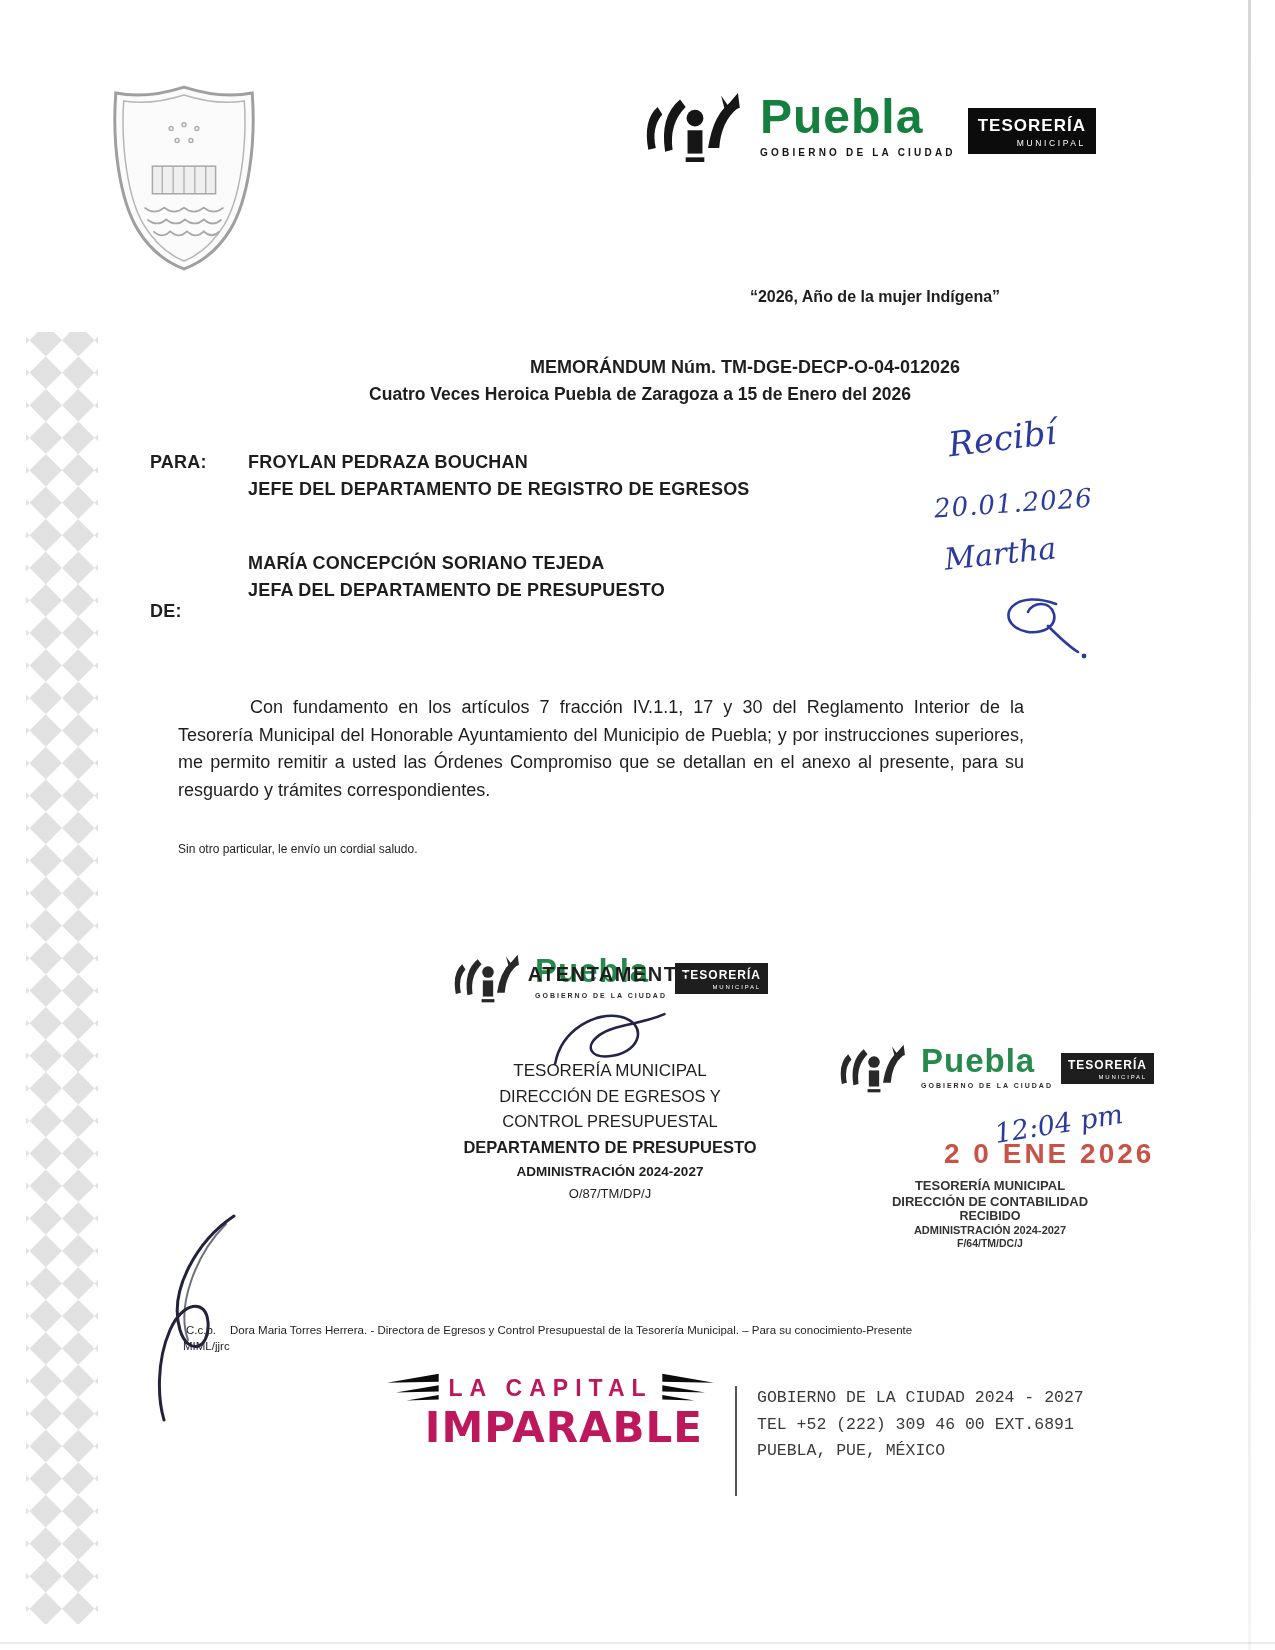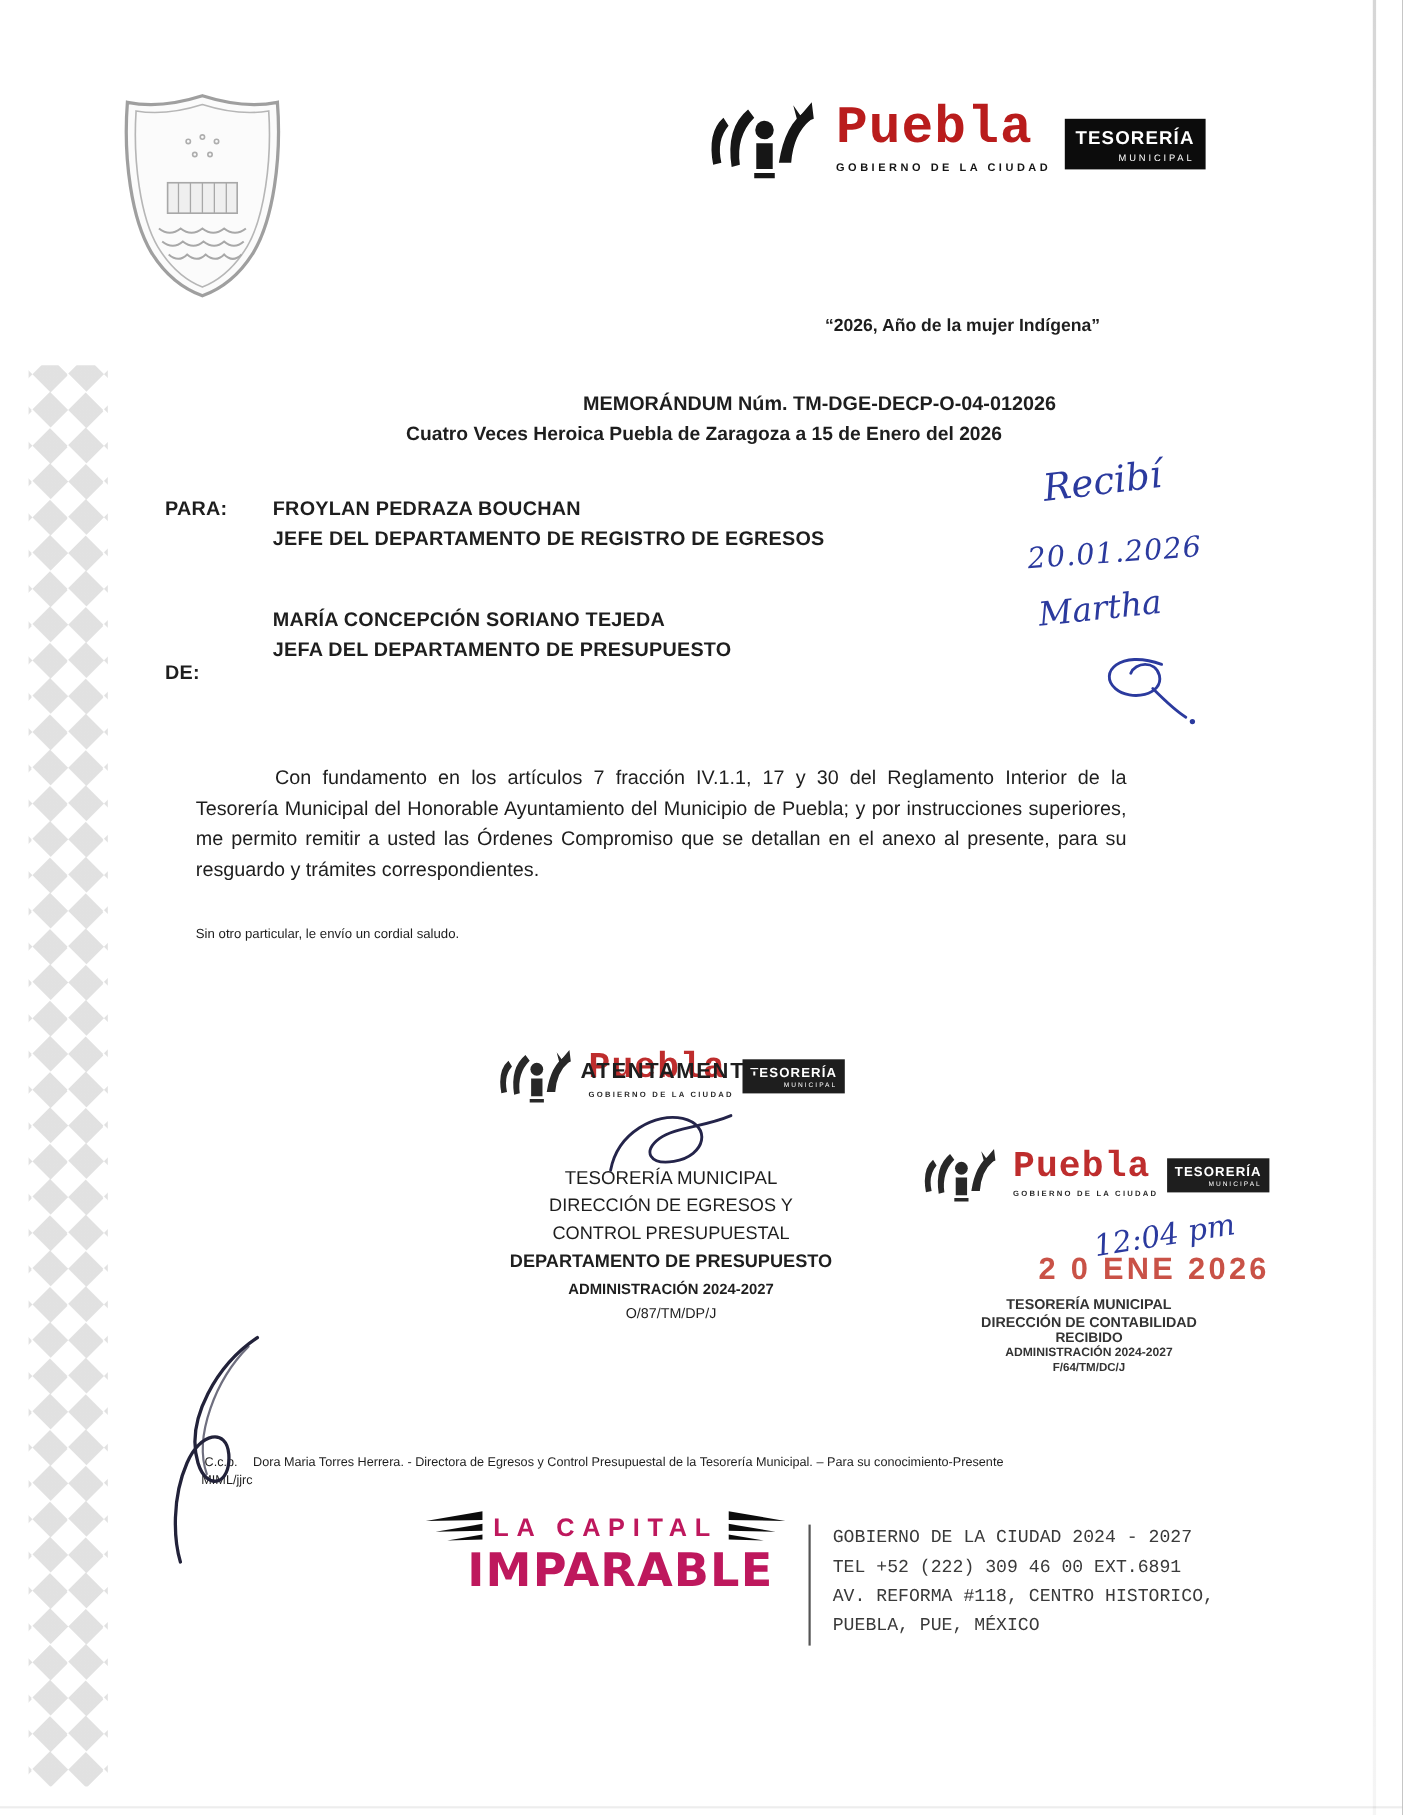--- a/index.html
+++ b/index.html
@@ -19,21 +19,21 @@
     background-size:46px 46px;
   }
 
   
   .shield { position:absolute; left:100px; top:80px; width:168px; height:195px; opacity:.85; }
 
   
   .logo { position:absolute; display:flex; align-items:flex-start; }
   .emblem { width:118px; height:84px; flex:none; color:#161616; }
   .logo-text { margin-left:6px; }
-  .wordmark { font-family:Liberation Mono, monospace; font-weight:bold; font-size:48px; line-height:1.05; letter-spacing:1px; color:#b91c1c; }
+  .wordmark { font-family:Liberation Sans, sans-serif; font-weight:bold; font-size:48px; line-height:1.05; letter-spacing:1px; color:#15803d; }
   .tagline { font-size:10px; font-weight:bold; letter-spacing:3.2px; margin-top:5px; color:#141414; white-space:nowrap; }
   .logo-box { background:#0c0c0c; color:#fff; text-align:right; padding:8px 10px 6px; margin-left:12px; margin-top:16px; }
   .box-title { font-size:17px; font-weight:bold; letter-spacing:1px; white-space:nowrap; }
   .box-sub { font-size:8.5px; letter-spacing:2.6px; margin-top:2px; }
   .header-logo { left:636px; top:92px; }
 
   .logo.small .emblem { width:82px; height:58px; }
   .logo.small .wordmark { font-size:33px; }
   .logo.small .tagline { font-size:7px; letter-spacing:2px; margin-top:3px; }
   .logo.small .logo-box { padding:5px 7px 4px; margin-left:8px; margin-top:9px; }
@@ -267,19 +267,18 @@
         </svg>
     </div>
     <div class="capital-line2">IMPARABLE</div>
   </div>
 
   <div class="footer-divider"></div>
 
   <div class="contact">
     <div>GOBIERNO DE LA CIUDAD 2024 - 2027</div>
     <div>TEL +52 (222) 309 46 00 EXT.6891</div>
-    <div>AV. REFORMA #118, CENTRO HISTORICO,</div>
     <div>PUEBLA, PUE, MÉXICO</div>
   </div>
 
   <div class="scan-right"></div>
   <div class="scan-bottom"></div>
 </div>
 
 </body></html>

